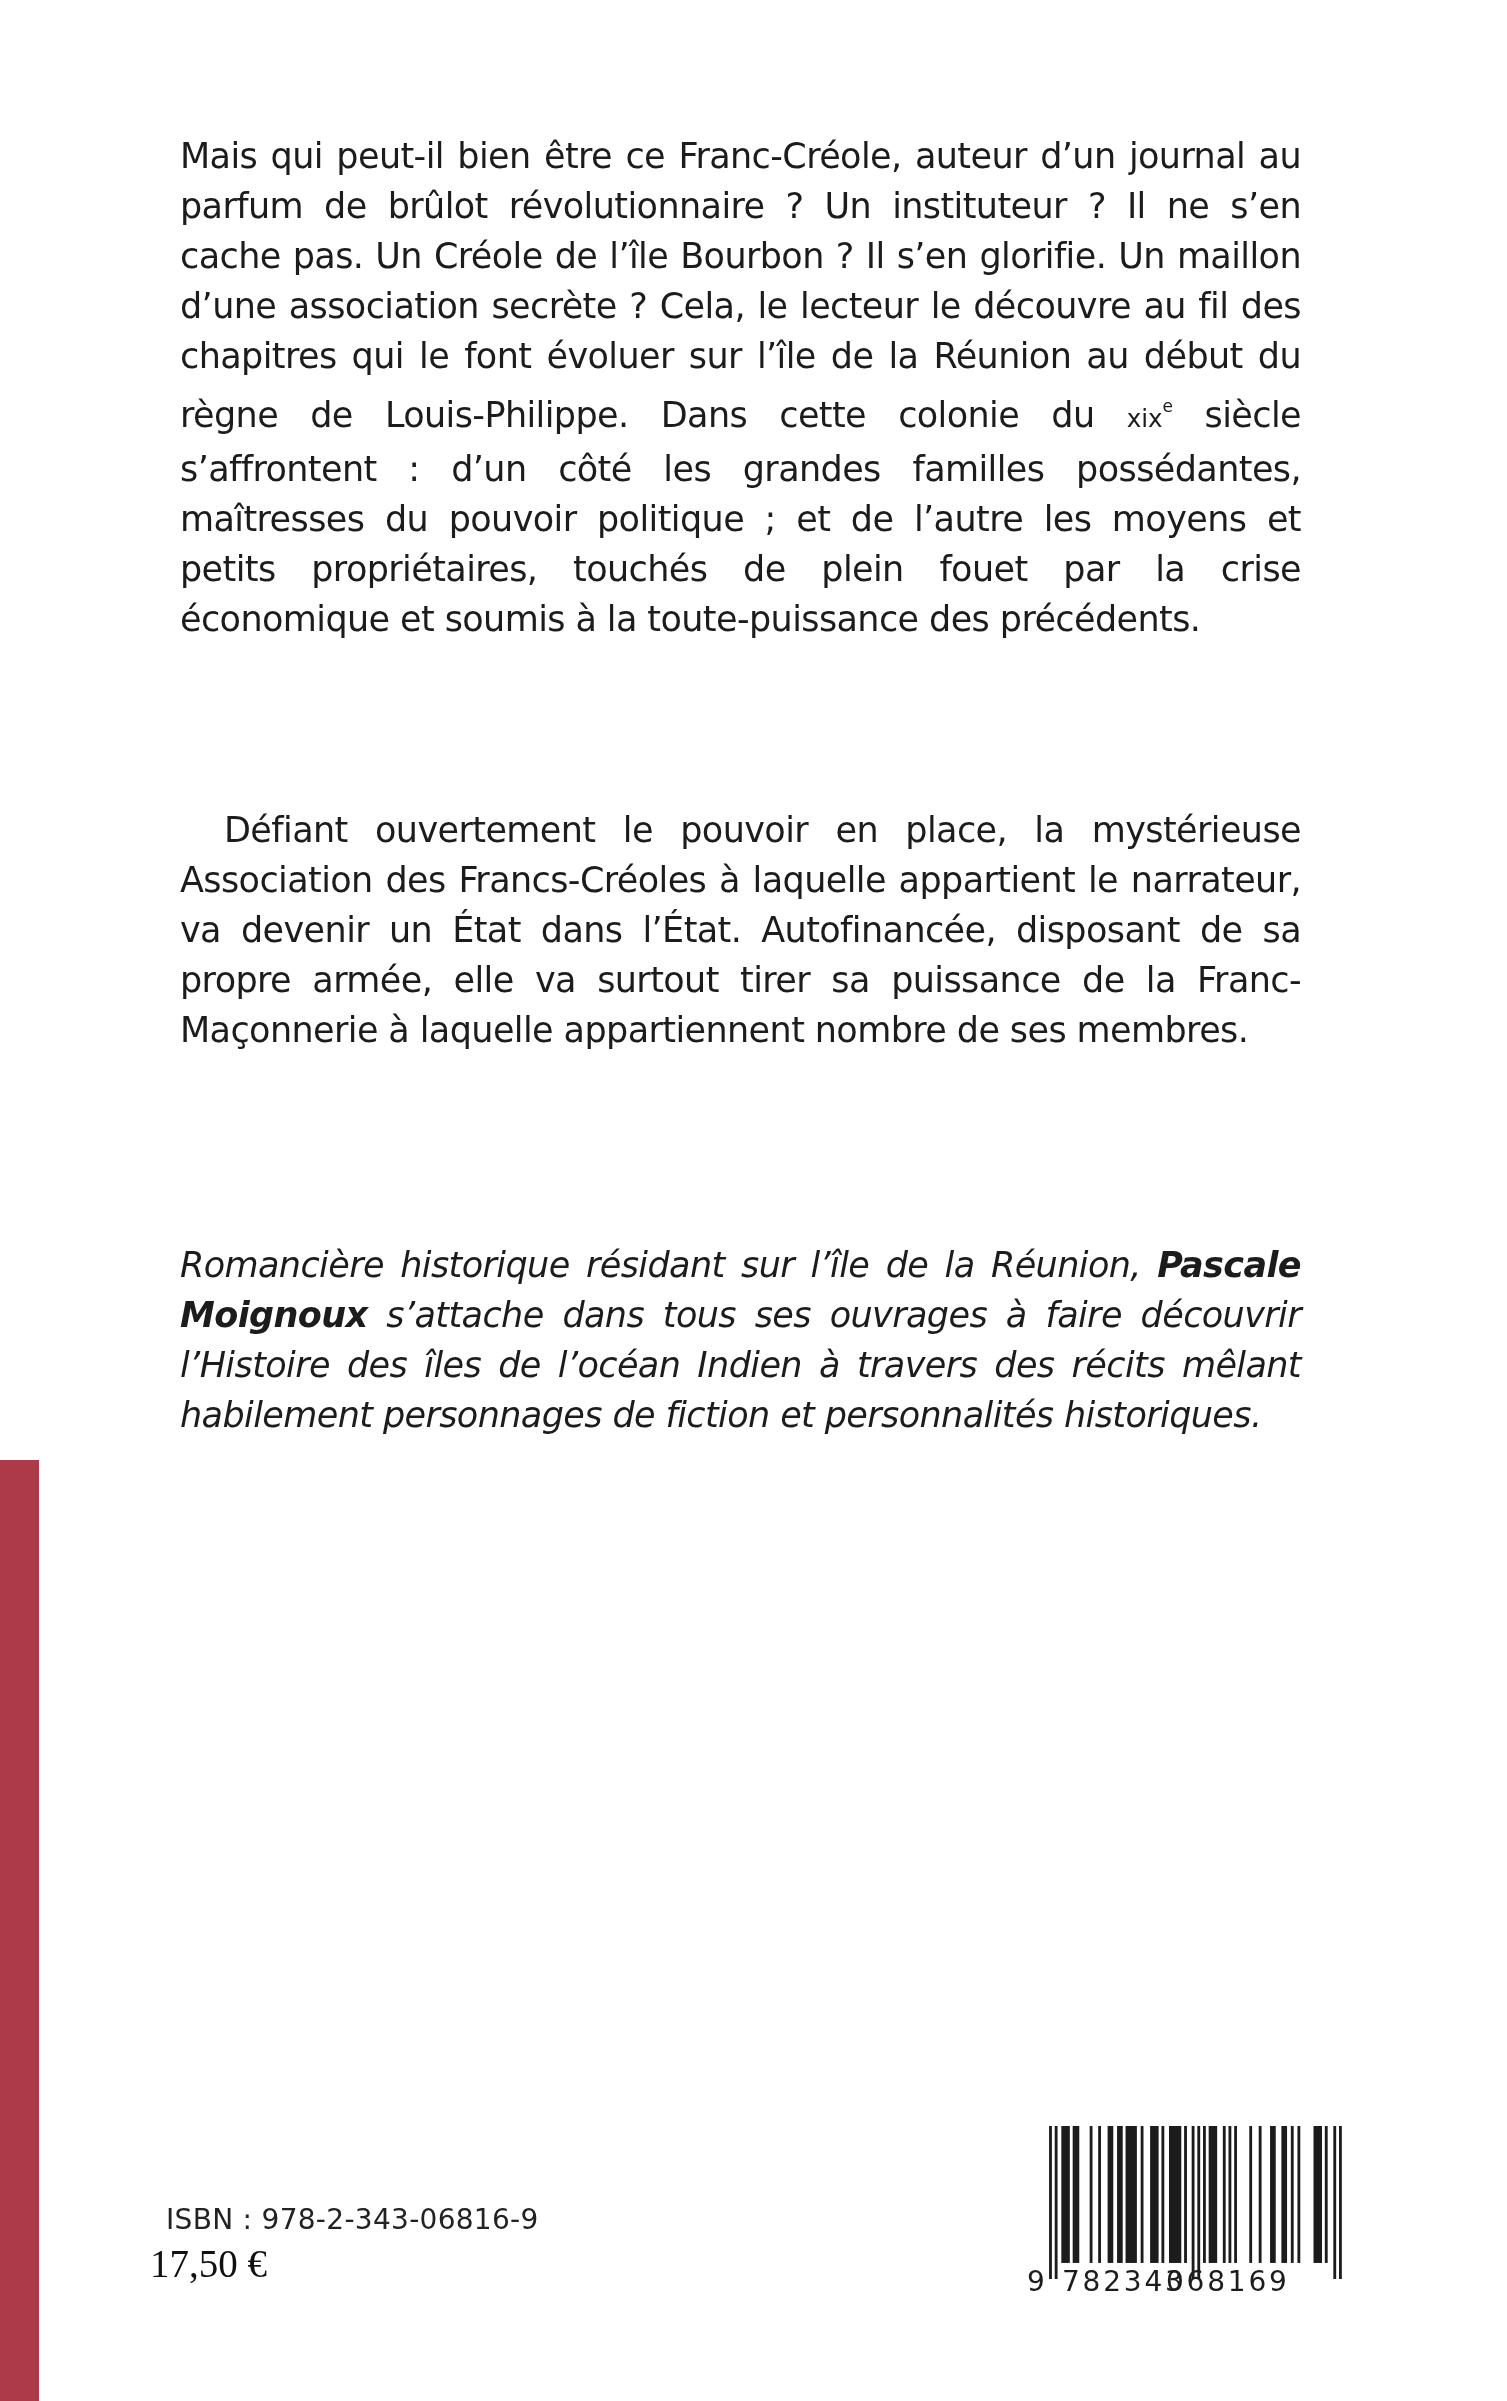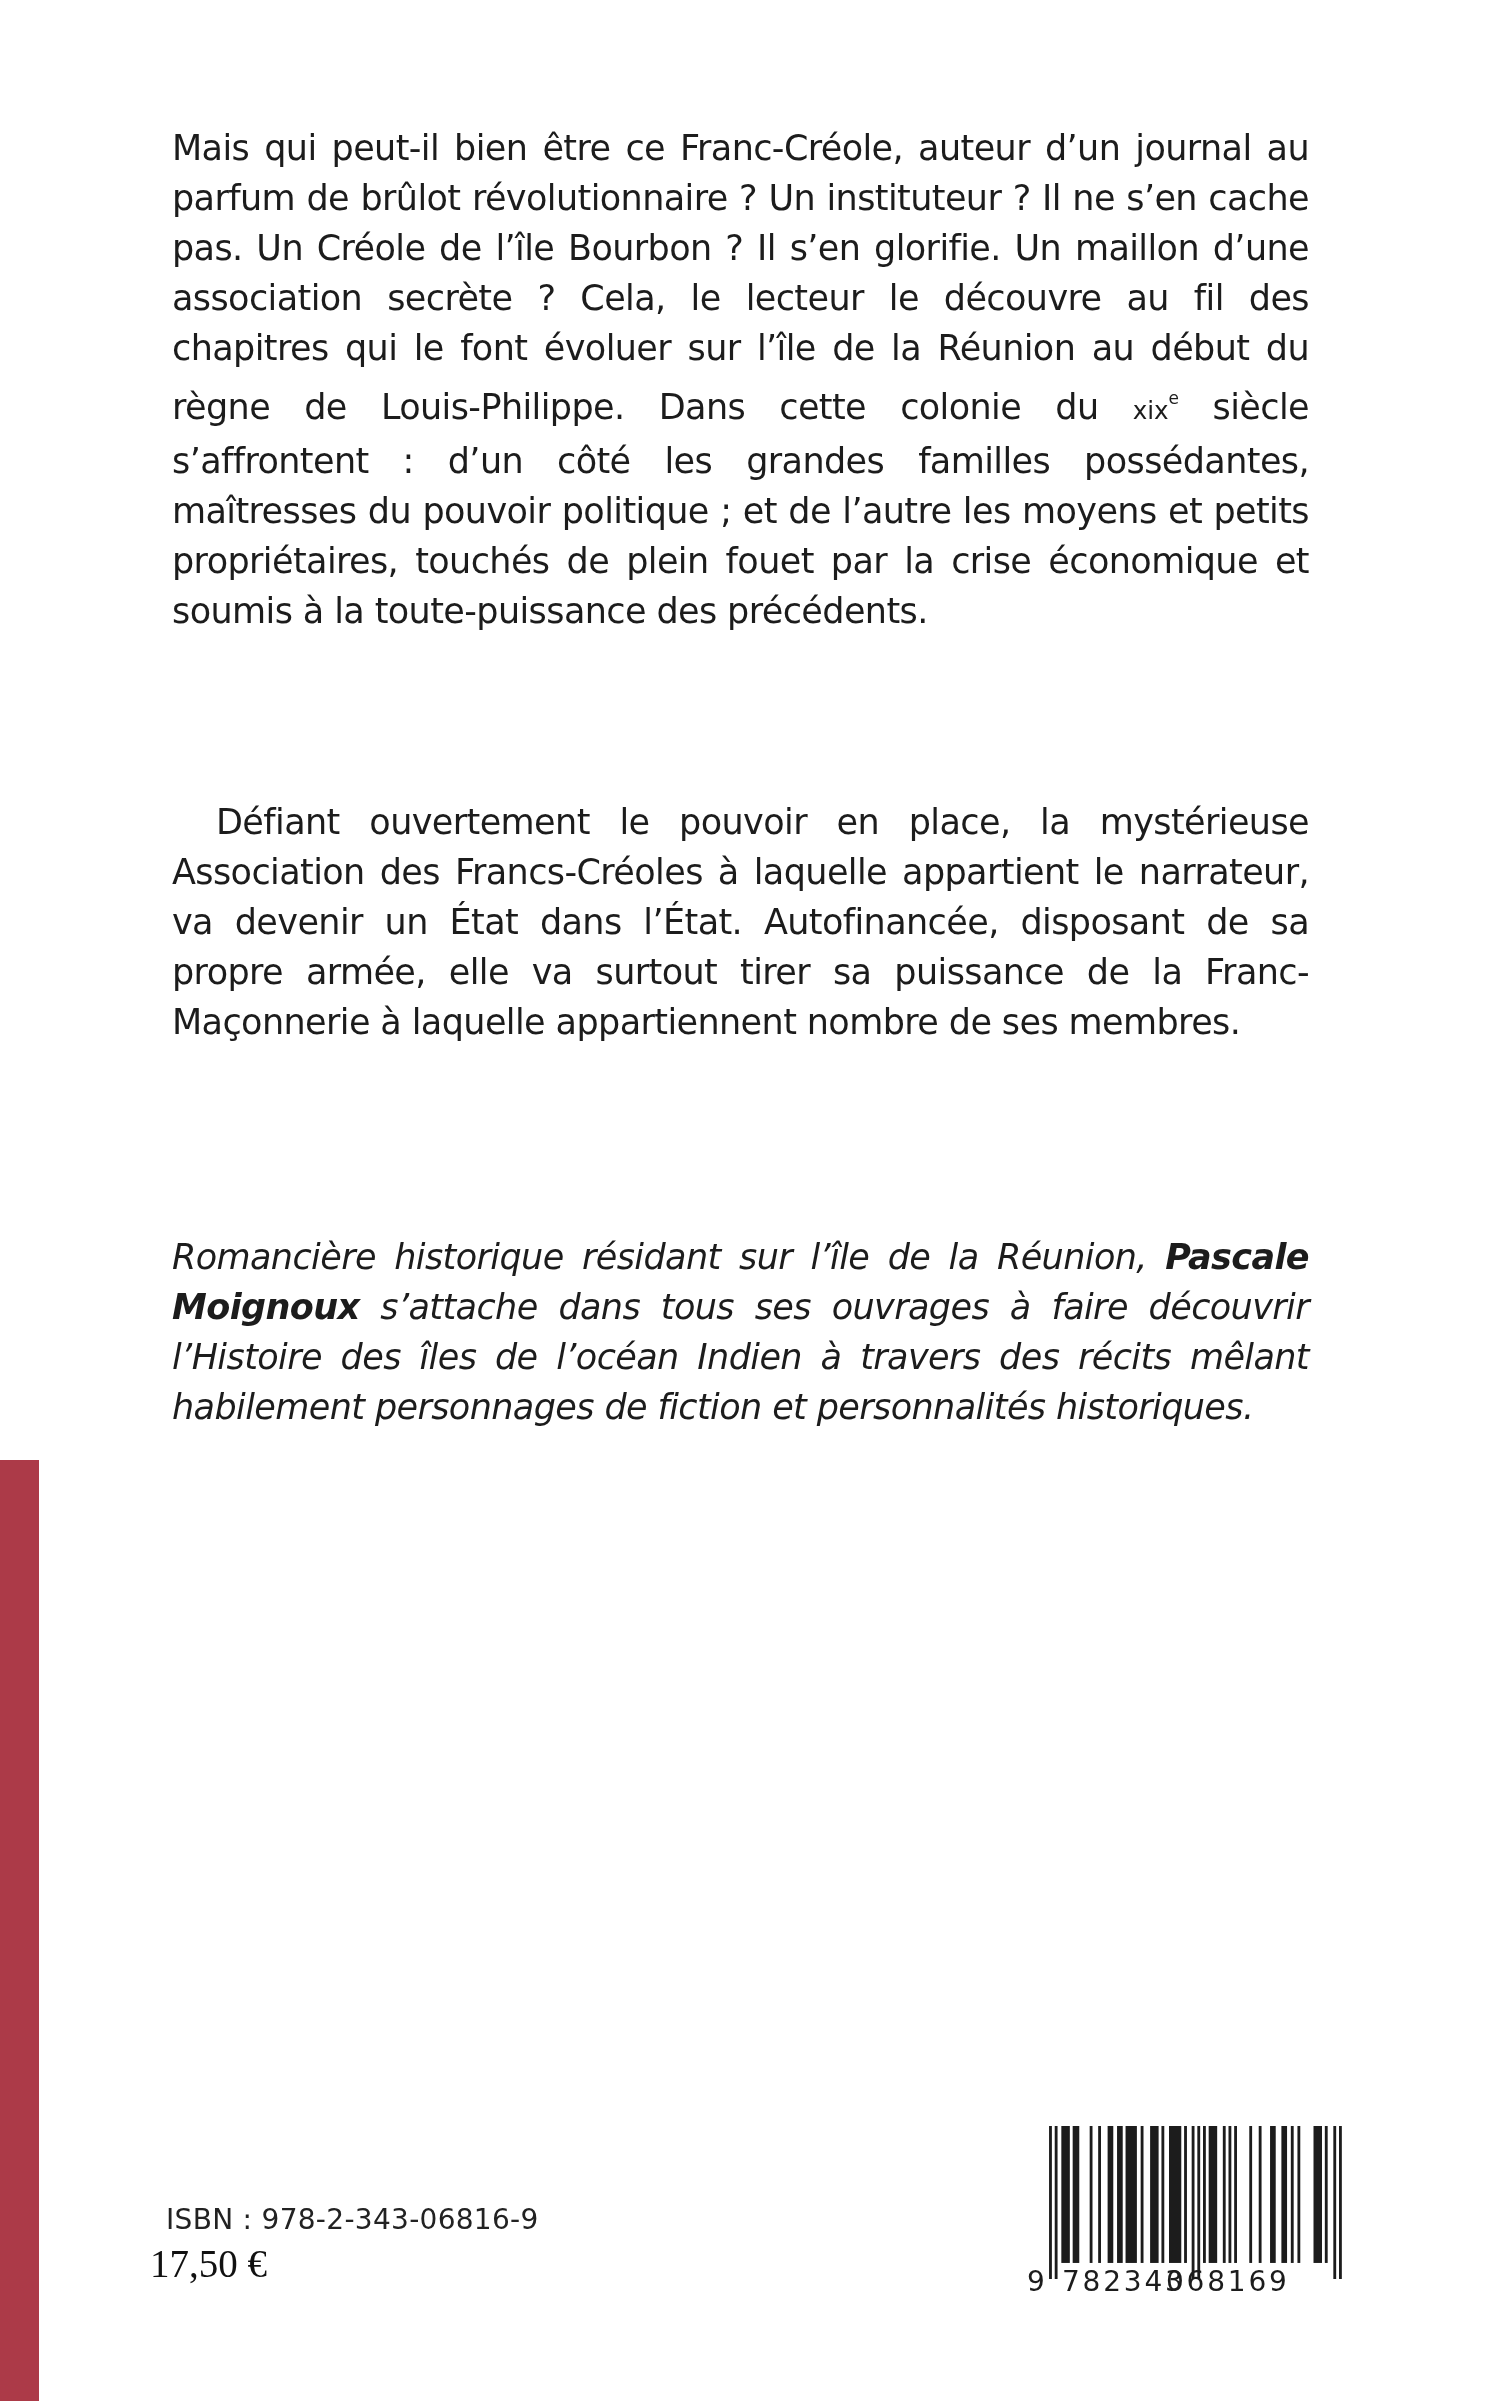--- a/index.html
+++ b/index.html
@@ -15,21 +15,21 @@
   }
   .text-block {
     position: absolute; left: 164px; width: 1153px;
     font-family: "DejaVu Sans", sans-serif;
     font-size: 35px;
     line-height: 50px;
     text-align: justify;
     letter-spacing: -0.6px;
     transform-origin: left top;
   }
-  .text-block p { margin: 8px; }
+  .text-block p { margin: 16px; }
   .para1 { top: 115px; }
   .para2 { top: 789px; text-indent: 44px; }
   .bio { top: 1224px; font-style: italic; }
   .bio b { font-weight: bold; font-style: italic; }
   .smallcaps { font-size: 24.6px; letter-spacing: 0; }
   .sup { font-size: 17px; vertical-align: 15px; }
   .isbn {
     position: absolute; left: 166px; top: 2203px;
     font-family: "DejaVu Sans", sans-serif; font-size: 28px;
     letter-spacing: 0.3px; color: #222;

